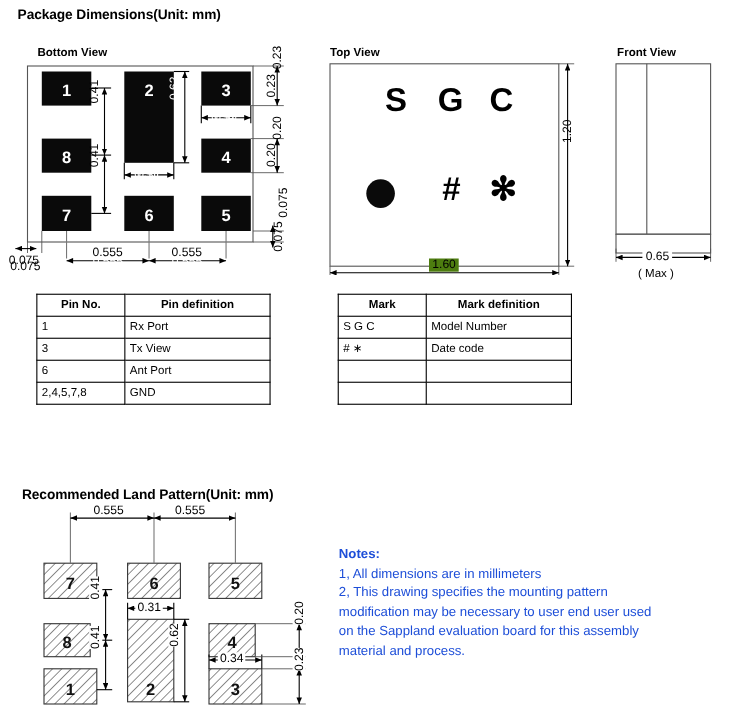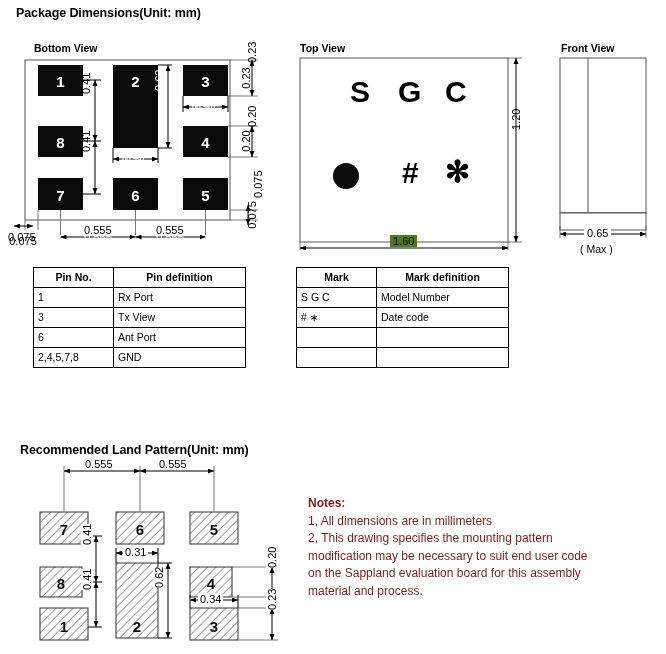--- a/index.html
+++ b/index.html
@@ -47,21 +47,21 @@
     padding: 0 4px;
     font-weight: normal;
     line-height: 19px;
   }
   table.dt th { font-weight: bold; }
 
   
   #notes {
     position: absolute;
     font-size: 12px;
-    color: #7f1d1d;
+    color: #1d4ed8;
     line-height: 17.5px;
     width: 350px;
   }
   #notes .nhead { font-weight: bold; display: block; }
   #notes .nline { display: block; }
 </style>
 </head>
 <body>
 
 <div id="page">
@@ -231,21 +231,21 @@
         <td>6</td>
         <td>Ant Port</td>
       </tr>
       <tr>
         <td>2,4,5,7,8</td>
         <td>GND</td>
       </tr>
     </tbody>
   </table>
 
-  <table class="dt" id="mark-table" style="left:296px; top:267px; width:213px;">
+  <table class="dt" id="mark-table" style="left:307px; top:267px; width:213px;">
     <thead>
       <tr>
         <th style="width:80px;">Mark</th>
         <th>Mark definition</th>
       </tr>
     </thead>
     <tbody>
       <tr>
         <td>S G C</td>
         <td>Model Number</td>
@@ -336,18 +336,18 @@
     <span class="abs" style="left:143px;top:138px;font-size:11px;background:#fff;transform:rotate(-90deg);transform-origin:left top;white-space:nowrap;">0.62</span>
     <span class="abs" style="left:188px;top:143px;font-size:11px;background:#fff;padding:0 2px;white-space:nowrap;">0.34</span>
     <span class="abs" style="left:256px;top:118px;font-size:11px;background:#fff;transform:rotate(-90deg);transform-origin:left top;white-space:nowrap;">0.20</span>
     <span class="abs" style="left:256px;top:160px;font-size:11px;background:#fff;transform:rotate(-90deg);transform-origin:left top;white-space:nowrap;">0.23</span>
   </div>
 
   <div id="notes" style="left:308px; top:495px;">
     <span class="nhead">Notes:</span>
     <span class="nline">1, All dimensions are in millimeters</span>
     <span class="nline">2, This drawing specifies the mounting pattern</span>
-    <span class="nline">modification may be necessary to suit end user code</span>
+    <span class="nline">modification may be necessary to user end user used</span>
     <span class="nline">on the Sappland evaluation board for this assembly</span>
     <span class="nline">material and process.</span>
   </div>
 
 </div>
 
 </body></html>

